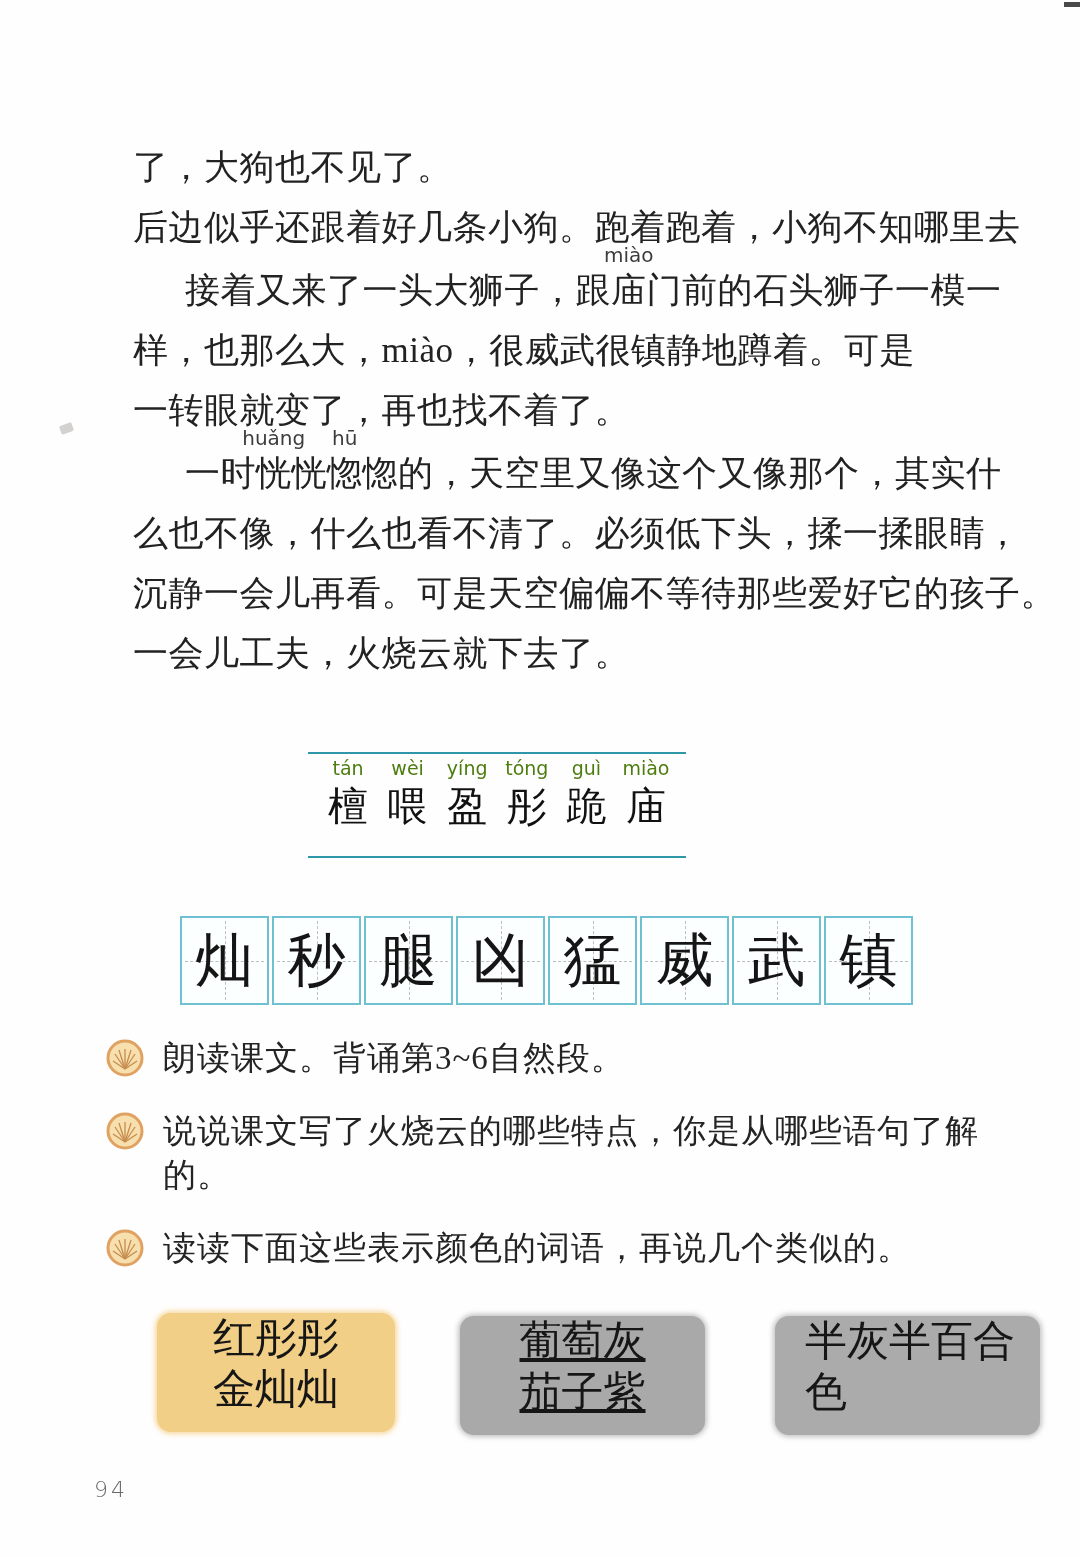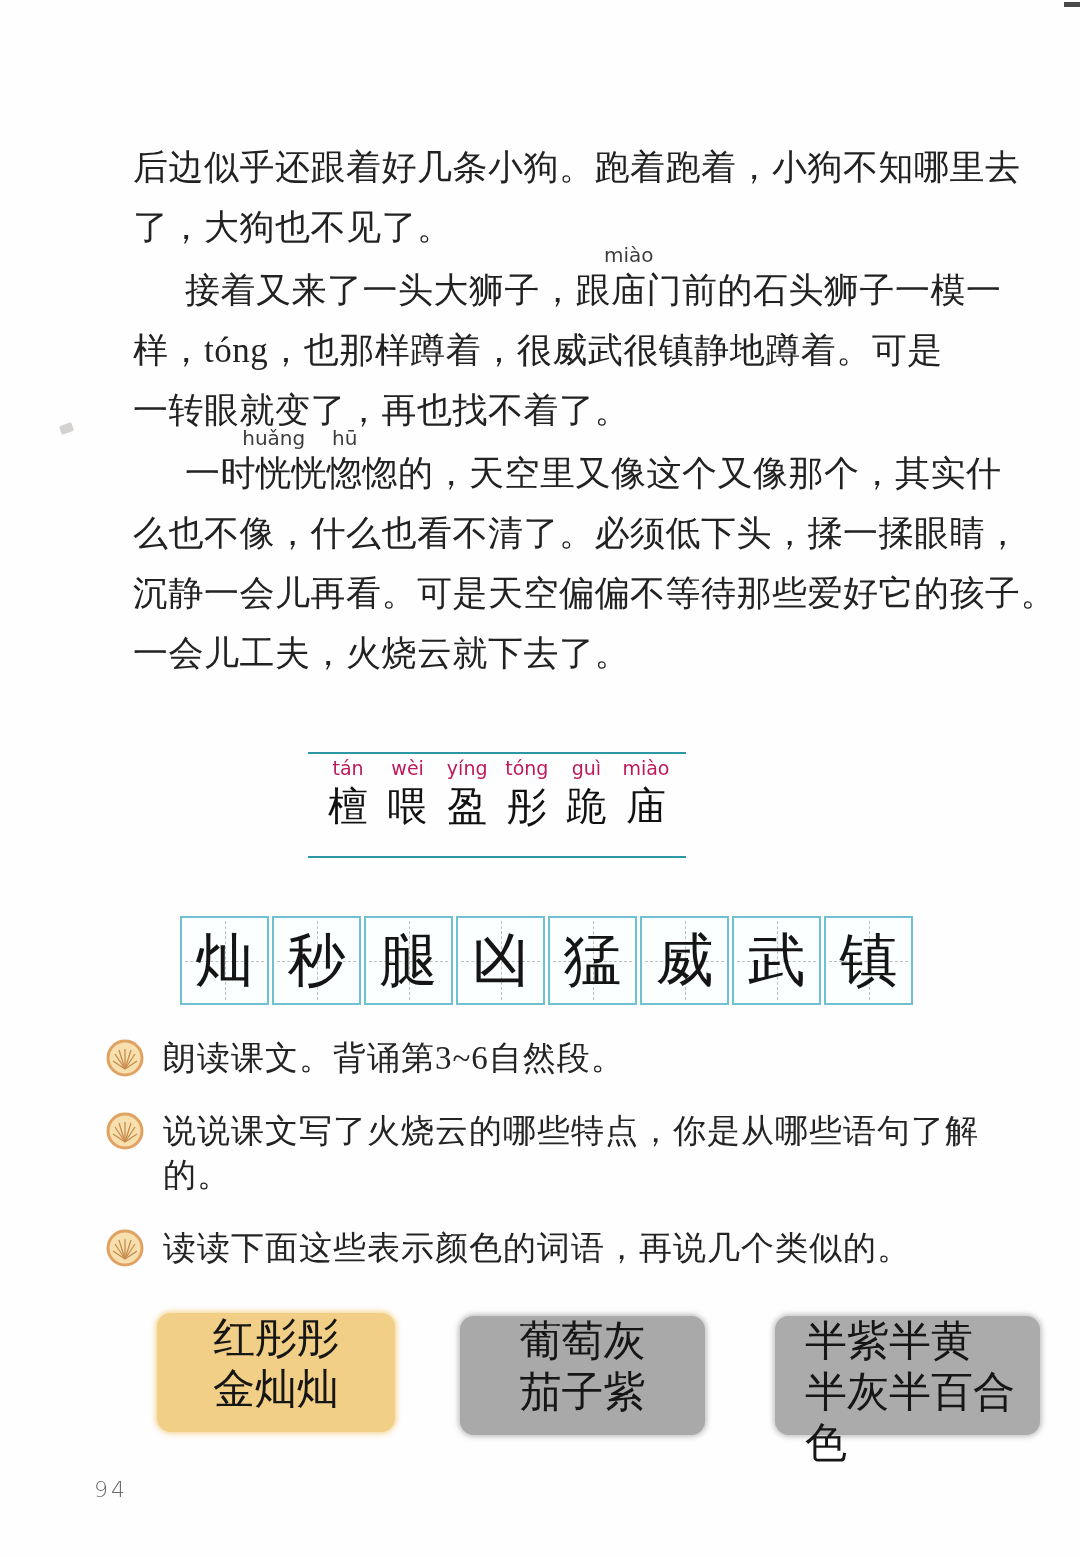--- a/index.html
+++ b/index.html
@@ -32,21 +32,21 @@
   .rec-strip{
     position:absolute;left:308px;top:752px;width:378px;
     border-top:2px solid #2d97a7;border-bottom:2px solid #2d97a7;
     padding:30px 20px 10px;box-sizing:border-box;height:106px;
     display:flex;justify-content:space-between;
   }
   .rec-item{text-align:center;position:relative;}
   .rec-pinyin{
     position:absolute;left:50%;top:-26px;transform:translateX(-50%);
     font-family:"DejaVu Sans","Liberation Sans",sans-serif;
-    font-size:19px;line-height:20px;color:#be185d;white-space:nowrap;
+    font-size:19px;line-height:20px;color:#4d7c0f;white-space:nowrap;
   }
   .rec-char{font-size:40px;line-height:46px;color:#111;}
   
   .write-grid{position:absolute;left:180px;top:916px;display:flex;gap:3px;}
   .grid-cell{
     width:85px;height:85px;border:2px solid #6fc1d1;background:#fcffff;
     position:relative;display:flex;align-items:center;justify-content:center;
   }
   .grid-cell::before{
     content:"";position:absolute;left:50%;top:3px;bottom:3px;width:0;
@@ -62,44 +62,44 @@
   .ex-row{display:flex;align-items:flex-start;margin-bottom:29px;min-height:44px;}
   .ex-icon{flex:0 0 40px;width:40px;height:40px;margin:2px 18px 0 0;}
   .ex-text{font-size:33px;line-height:44px;letter-spacing:1px;color:#242424;}
   
   .word-box{
     position:absolute;border-radius:14px;box-sizing:border-box;
     font-size:42px;line-height:51px;color:#161616;
   }
   .word-box .w-line{display:block;}
   .box-0{left:157px;top:1313px;width:238px;height:119px;background:#f2cf87;box-shadow:0 0 5px 2px rgba(242,207,135,.8);text-align:center;}
-  .box-1{left:460px;top:1316px;width:245px;height:119px;background:#a9a9a9;box-shadow:0 0 5px 2px rgba(169,169,169,.7);text-align:center;}
+  .box-1{left:460px;top:1316px;width:245px;height:119px;background:#a9a9a9;box-shadow:0 0 5px 2px rgba(169,169,169,.7);text-align:center;text-decoration:underline;}
   .box-2{left:775px;top:1316px;width:265px;height:119px;background:#ababab;box-shadow:0 0 5px 2px rgba(171,171,171,.7);text-align:left;padding-left:30px;}
   
   .page-number{
     position:absolute;left:94px;top:1477px;
     font-family:"DejaVu Sans","Liberation Sans",sans-serif;
     font-size:22px;font-weight:300;letter-spacing:3px;color:#6a6a6a;
   }
   .corner-mark{position:absolute;right:0;top:2px;width:16px;height:5px;background:#4a4a4a;}
   .edge-mark{position:absolute;left:60px;top:424px;width:13px;height:9px;background:#d4d2d0;transform:rotate(-20deg);border-radius:2px;}
 </style>
 </head>
 <body>
 
 <div class="page">
 
   <div class="lesson-text" id="lesson-text">
       <div class="para">
+        <div class="text-line"><span>了，大狗也不见了。</span></div>
         <div class="text-line"><span>后边似乎还跟着好几条小狗。跑着跑着，小狗不知哪里去</span></div>
-        <div class="text-line"><span>了，大狗也不见了。</span></div>
       </div>
       <div class="para">
         <div class="text-line indent"><span>接着又来了一头大狮子，跟</span><span class="ann"><span class="pinyin">miào</span>庙</span><span>门前的石头狮子一模一</span></div>
-        <div class="text-line"><span>样，tóng，也那样蹲着，很威武很镇静地蹲着。可是</span></div>
+        <div class="text-line"><span>样，也那么大，miào，很威武很镇静地蹲着。可是</span></div>
         <div class="text-line"><span>一转眼就变了，再也找不着了。</span></div>
       </div>
       <div class="para">
         <div class="text-line indent"><span>一时</span><span class="ann"><span class="pinyin">huǎng</span>恍</span><span>恍</span><span class="ann"><span class="pinyin">hū</span>惚</span><span>惚的，天空里又像这个又像那个，其实什</span></div>
         <div class="text-line"><span>么也不像，什么也看不清了。必须低下头，揉一揉眼睛，</span></div>
         <div class="text-line"><span>沉静一会儿再看。可是天空偏偏不等待那些爱好它的孩子。</span></div>
         <div class="text-line"><span>一会儿工夫，火烧云就下去了。</span></div>
       </div>
     </div>
 
@@ -190,21 +190,20 @@
   <div id="word-boxes">
       <div class="word-box box-0">
         <span class="w-line">红彤彤</span>
         <span class="w-line">金灿灿</span>
       </div>
       <div class="word-box box-1">
         <span class="w-line">葡萄灰</span>
         <span class="w-line">茄子紫</span>
       </div>
       <div class="word-box box-2">
-        <span class="w-line">半紫半黄</span>
         <span class="w-line">半灰半百合色</span>
       </div>
     </div>
 
   <div class="page-number">94</div>
 
   <div class="corner-mark"></div>
   <div class="edge-mark"></div>
 </div>
 

